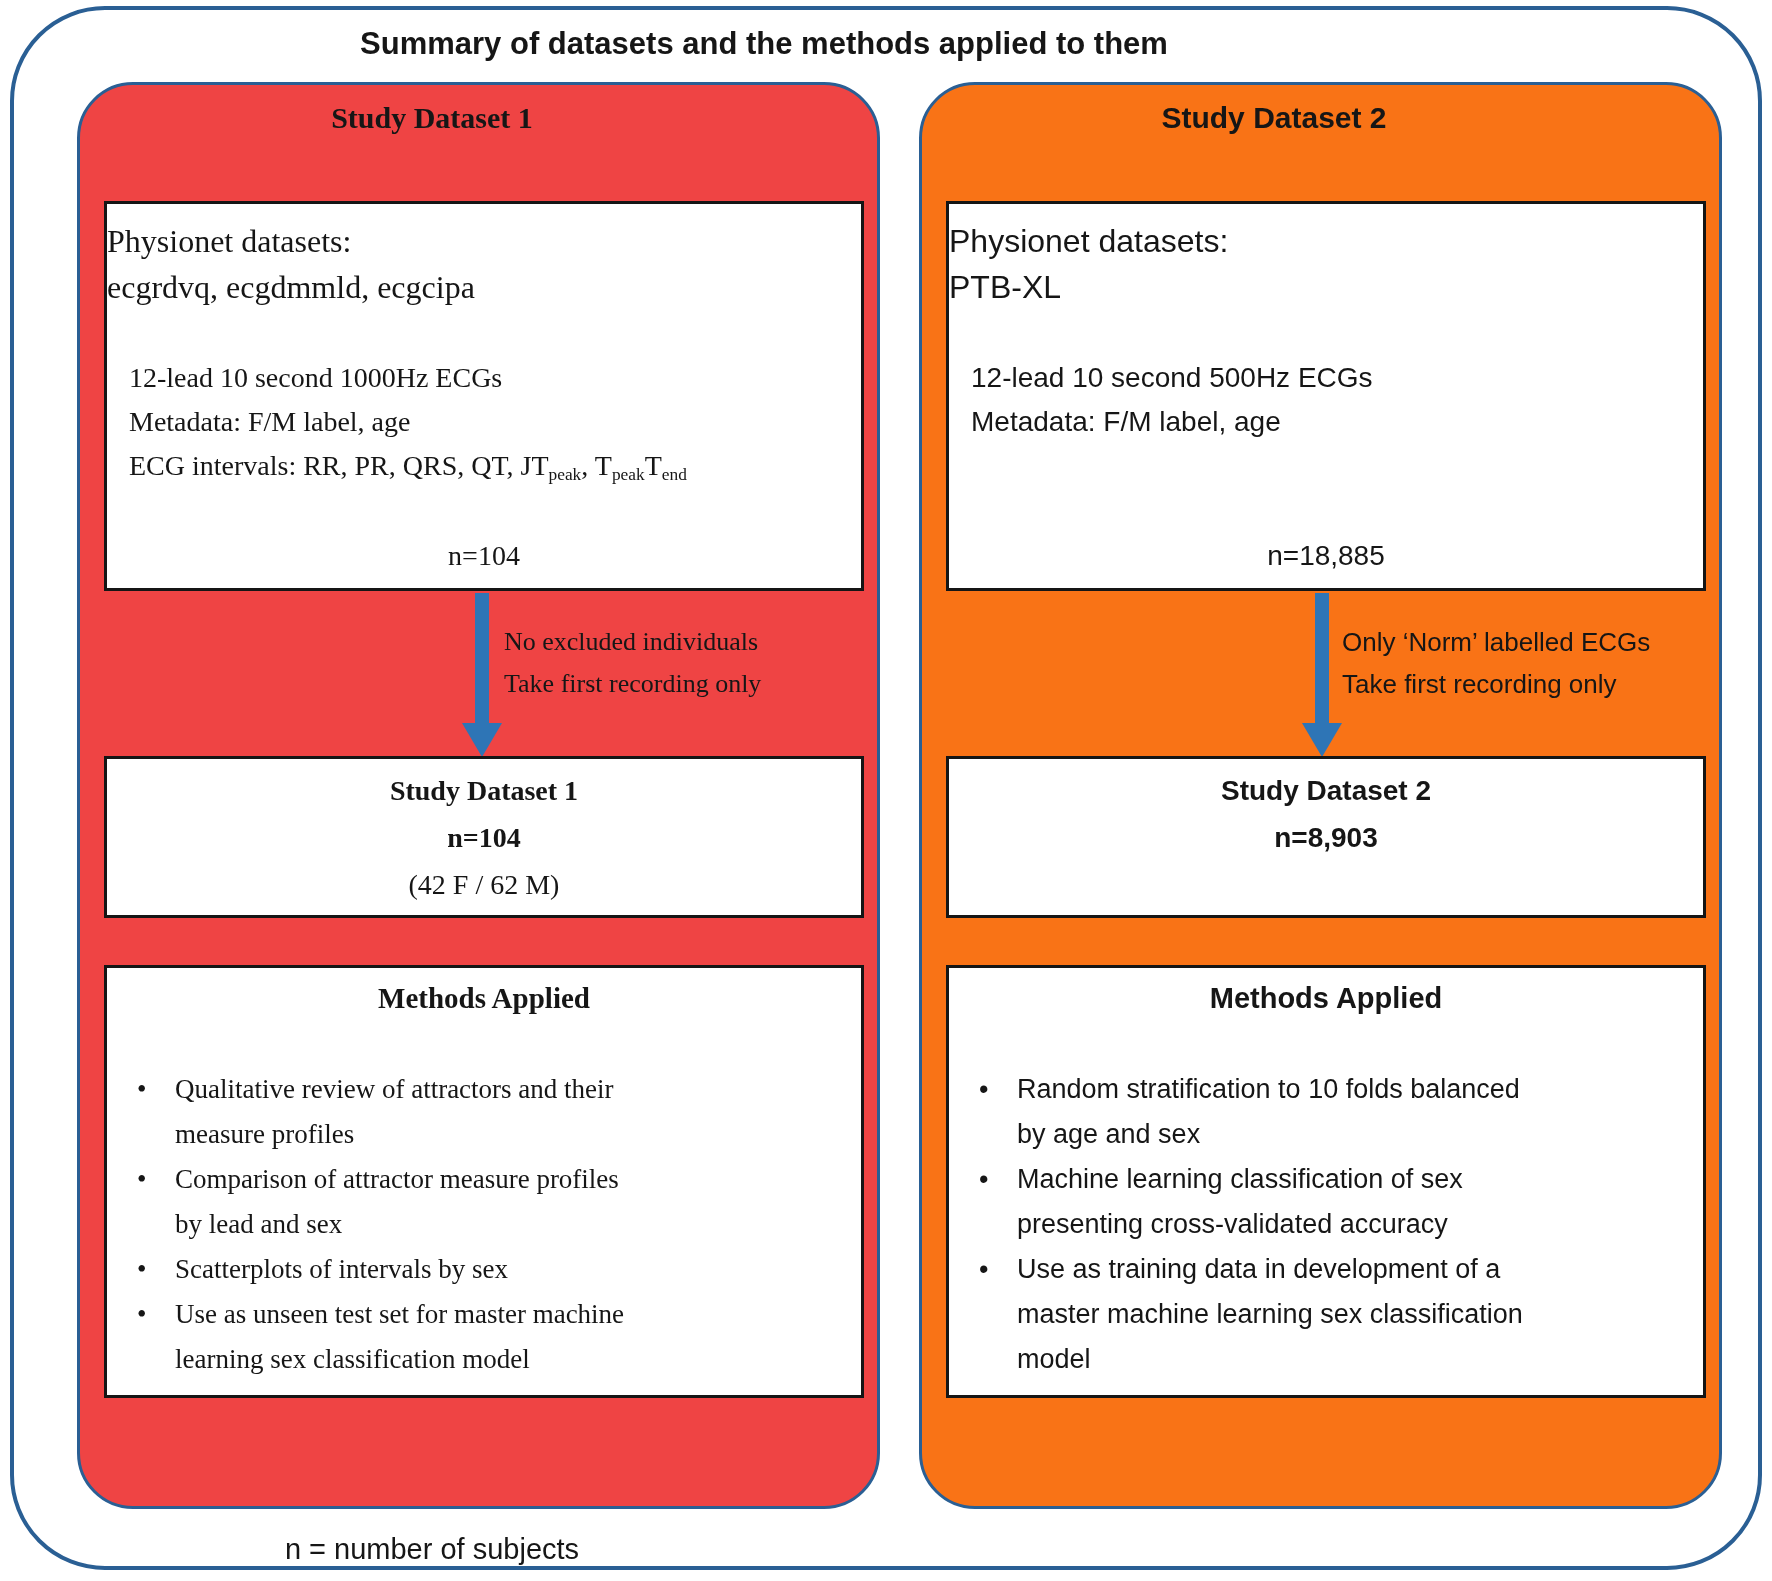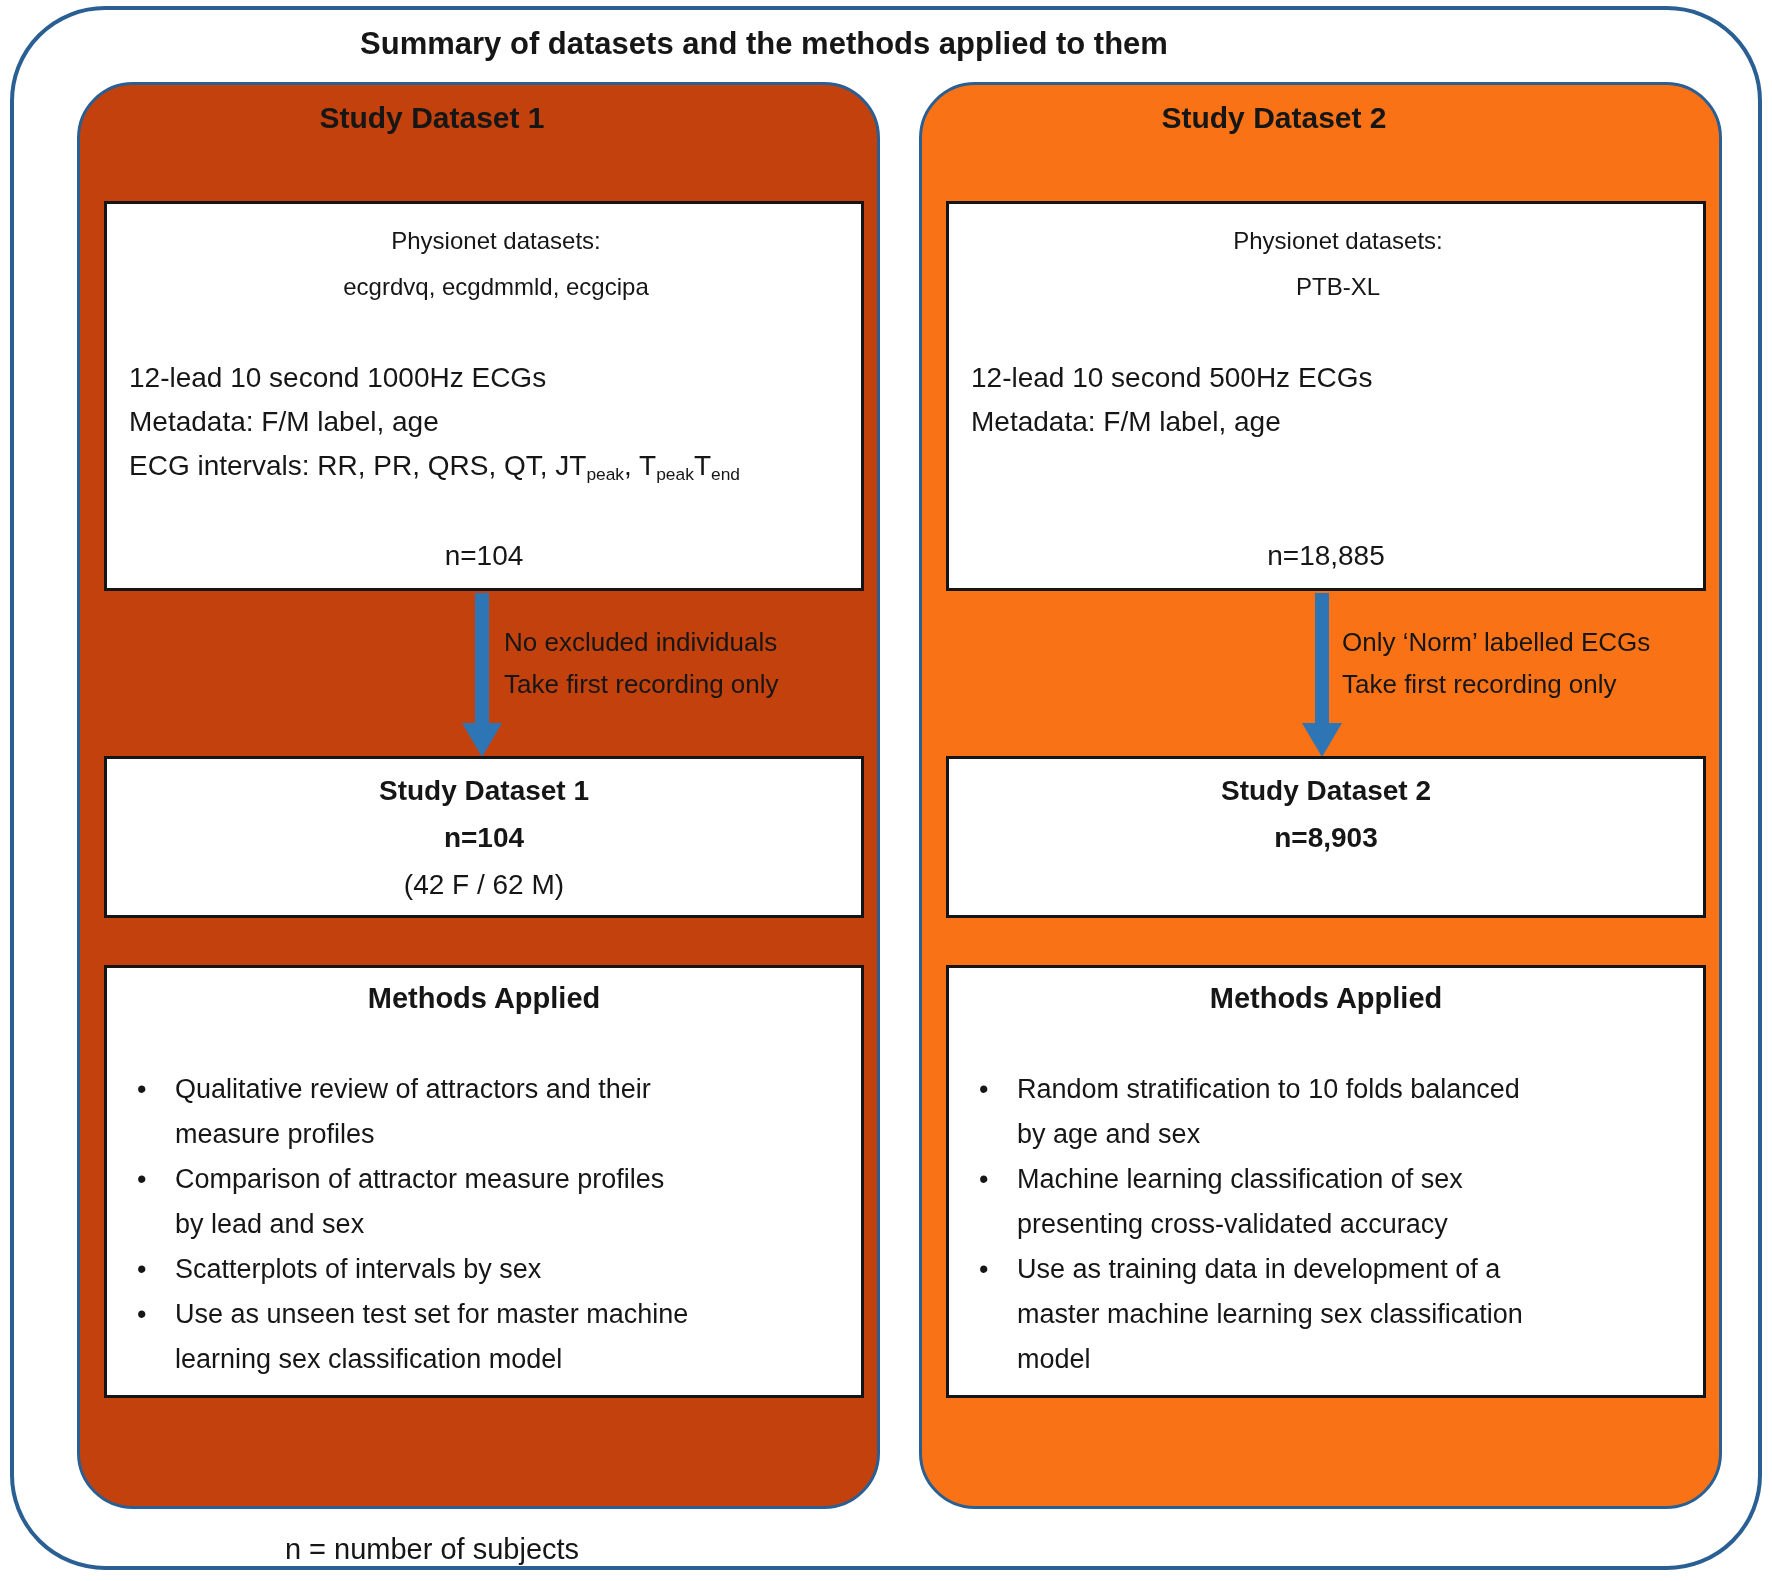--- a/index.html
+++ b/index.html
@@ -8,30 +8,30 @@
   .canvas { position:relative; width:1772px; height:1581px; background:#ffffff; overflow:hidden; }
 
   .outer-frame { position:absolute; left:10px; top:6px; width:1752px; height:1564px;
                  border:4px solid #2a5f94; border-radius:95px; background:#ffffff; }
 
   .fig-title { position:absolute; left:40px; top:16px; width:1420px; text-align:center;
                font-size:31px; font-weight:bold; }
 
   .panel { position:absolute; top:72px; width:803px; height:1427px;
            border:3px solid #2a5f94; border-radius:56px; }
-  .panel-green { left:63px;  background:#c2410c; }
+  .panel-green { left:63px;  background:#ef4444;font-family:Liberation Serif, serif; }
   .panel-cream { left:905px; background:#f97316; }
 
   .panel-header { position:absolute; top:16px; left:352px; transform:translateX(-50%);
                   font-size:30px; font-weight:bold; white-space:nowrap; }
 
   .wbox { position:absolute; left:24px; width:760px; background:#ffffff; border:3px solid #151515; }
 
   .box-source { top:116px; height:390px; }
-  .box-source .heading { padding-top:14px; text-align:center; font-size:24px; line-height:46px;padding-left:24px; }
+  .box-source .heading { padding-top:14px; text-align:left; font-size:32px; line-height:46px; }
   .box-source .details { margin-top:46px; padding-left:22px; padding-right:10px;
                          font-size:28px; line-height:44px; }
   .box-source .nline { position:absolute; bottom:16px; left:0; width:100%;
                        text-align:center; font-size:28px; }
   sub { font-size:0.62em; vertical-align:-0.28em; }
 
   .arrow-shaft { position:absolute; top:508px; width:14px; height:132px; background:#2e75b6; }
   .arrow-head  { position:absolute; top:638px; width:0; height:0;
                  border-left:20px solid transparent; border-right:20px solid transparent;
                  border-top:34px solid #2e75b6; }

